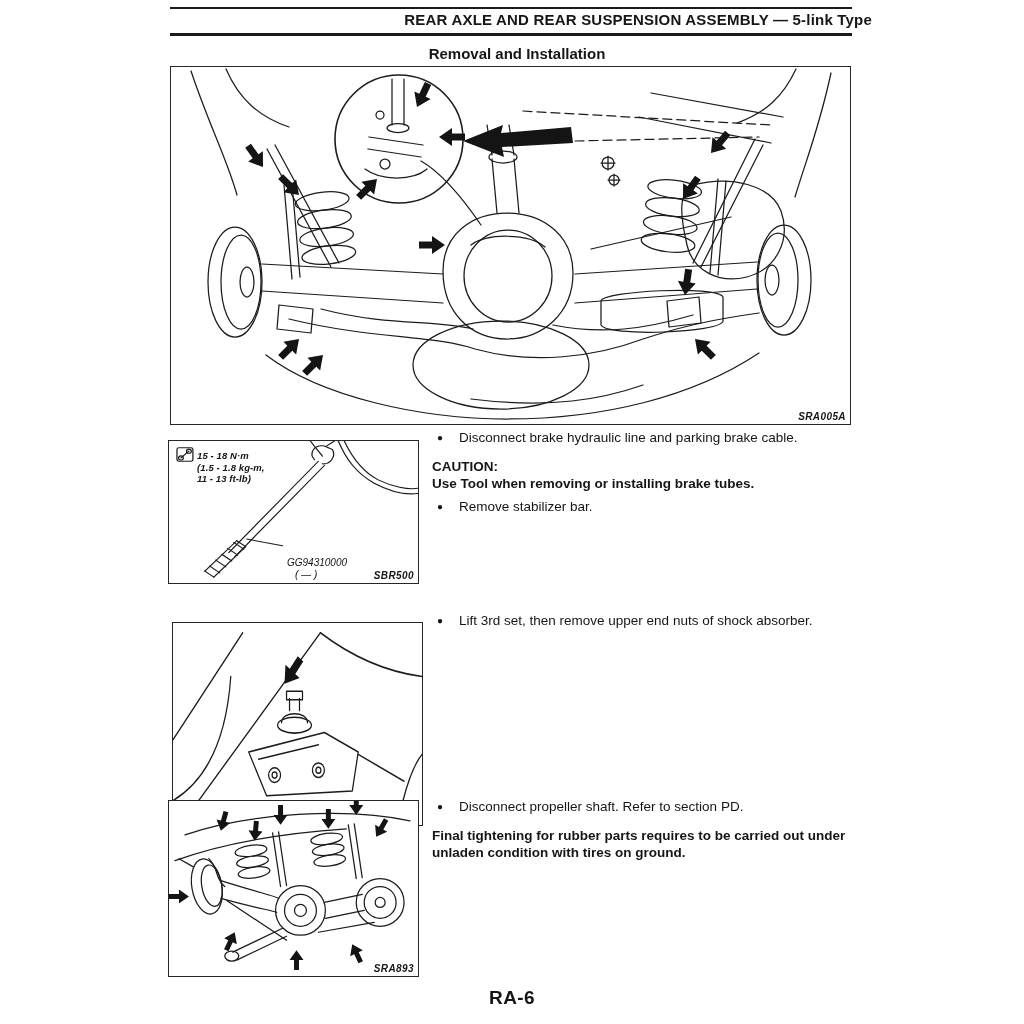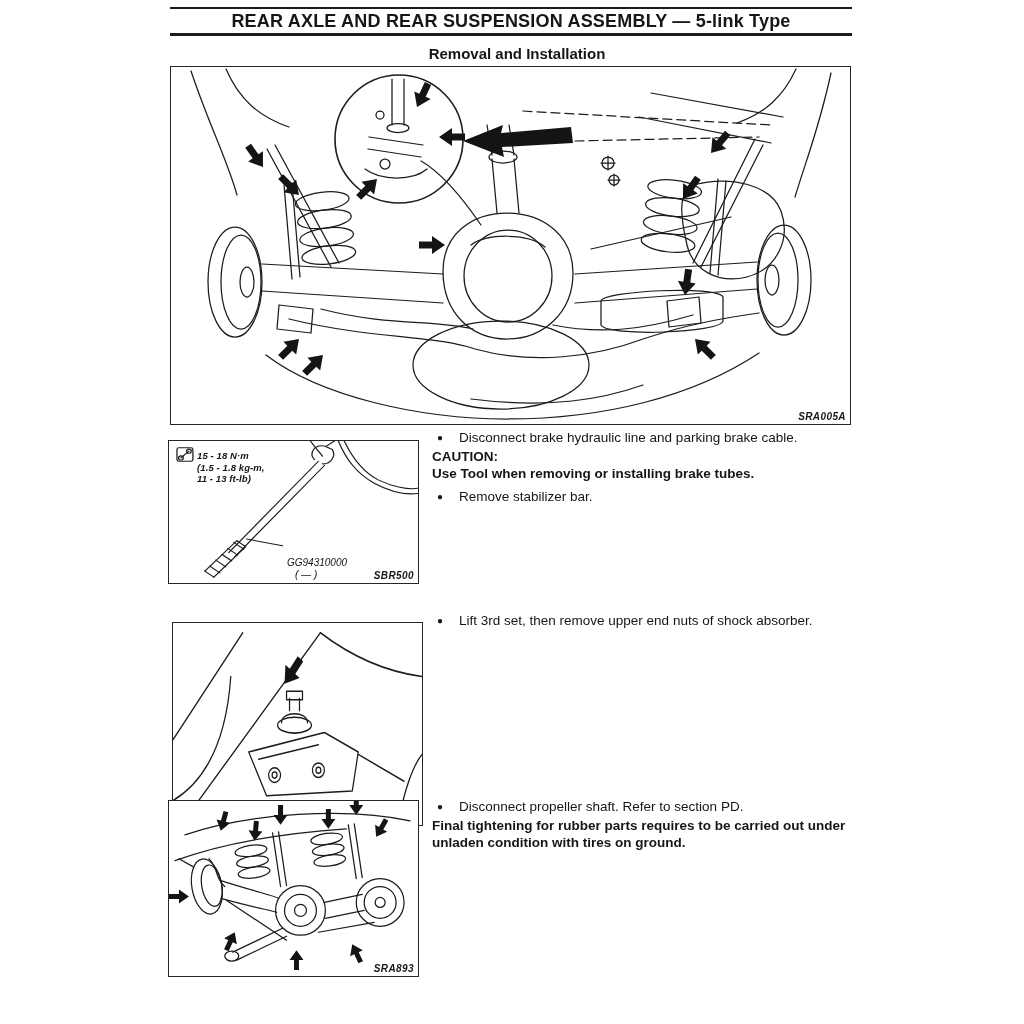--- a/index.html
+++ b/index.html
@@ -4,22 +4,22 @@
 <style>
   * { margin:0; padding:0; box-sizing:border-box; }
   html,body { background:#ffffff; }
   body {
     width:1024px; height:1024px; position:relative; overflow:hidden;
     font-family:"Liberation Sans", sans-serif; color:#161616;
   }
   .page { position:absolute; inset:0; background:#fff; }
 
   .rule-top  { position:absolute; left:170px; top:7px;  width:682px; height:2px; background:#1b1b1b; }
-  .page-title{ position:absolute; left:150px; top:11px; width:722px; text-align:center;
-               font-size:18px; font-weight:bold; letter-spacing:0.2px; }
+  .page-title{ position:absolute; left:150px; top:11px; width:722px; text-align:right;
+               font-size:15px; font-weight:bold; letter-spacing:0.2px; }
   .rule-mid  { position:absolute; left:170px; top:33px; width:682px; height:3px; background:#1b1b1b; }
   .section-title { position:absolute; left:176px; top:45px; width:682px; text-align:center;
                font-size:15px; font-weight:bold; }
 
   .figure { position:absolute; border:1.5px solid #262626; background:#fff;font-style:italic; }
   .fig-main { left:170px; top:66px; width:681px; height:359px; }
   .fig-tool { left:168px; top:440px; width:251px; height:144px; }
   .fig-shock { left:172px; top:622px; width:251px; height:204px; }
   .fig-assembly { left:168px; top:800px; width:251px; height:177px; }
   .figure svg { display:block; width:100%; height:100%; }
@@ -32,21 +32,21 @@
   .part-label .sub { display:block; padding-left:8px; }
 
   .steps { position:absolute; left:432px; width:424px; font-size:13.5px; line-height:17px; }
   .step-1 { top:429px; }
   .step-2 { top:612px; }
   .step-3 { top:798px; }
   .bullet-line { display:flex; }
   .bullet { width:27px; padding-left:5px; font-size:10px; line-height:17px; flex:0 0 auto; }
   .txt { flex:1; }
   .bold { font-weight:bold; }
-  .mt2 { margin-top:2px; }
+  .mt2 { margin-top:12px; }
   .mt6 { margin-top:6px; }
 
   .footer { position:absolute; left:0; top:987px; width:100%; text-align:center;
             font-size:19px; font-weight:bold; letter-spacing:0.4px; }
 
   .ln { stroke:#1c1c1c; stroke-width:1.25; fill:none; stroke-linecap:round; stroke-linejoin:round; }
   .fillarrow { fill:#141414; stroke:none; }
 </style>
 </head>
 <body>
@@ -351,14 +351,15 @@
   </div>
 
   <div class="steps step-3" style="position:absolute;">
     <p class="bullet-line">
       <span class="bullet">●</span>
       <span class="txt">Disconnect propeller shaft. Refer to section PD.</span>
     </p>
     <p class="bold mt2">Final tightening for rubber parts requires to be carried out under unladen condition with tires on ground.</p>
   </div>
 
+  <div class="footer">RA-6</div>
 
 </div>
 
 </body></html>

